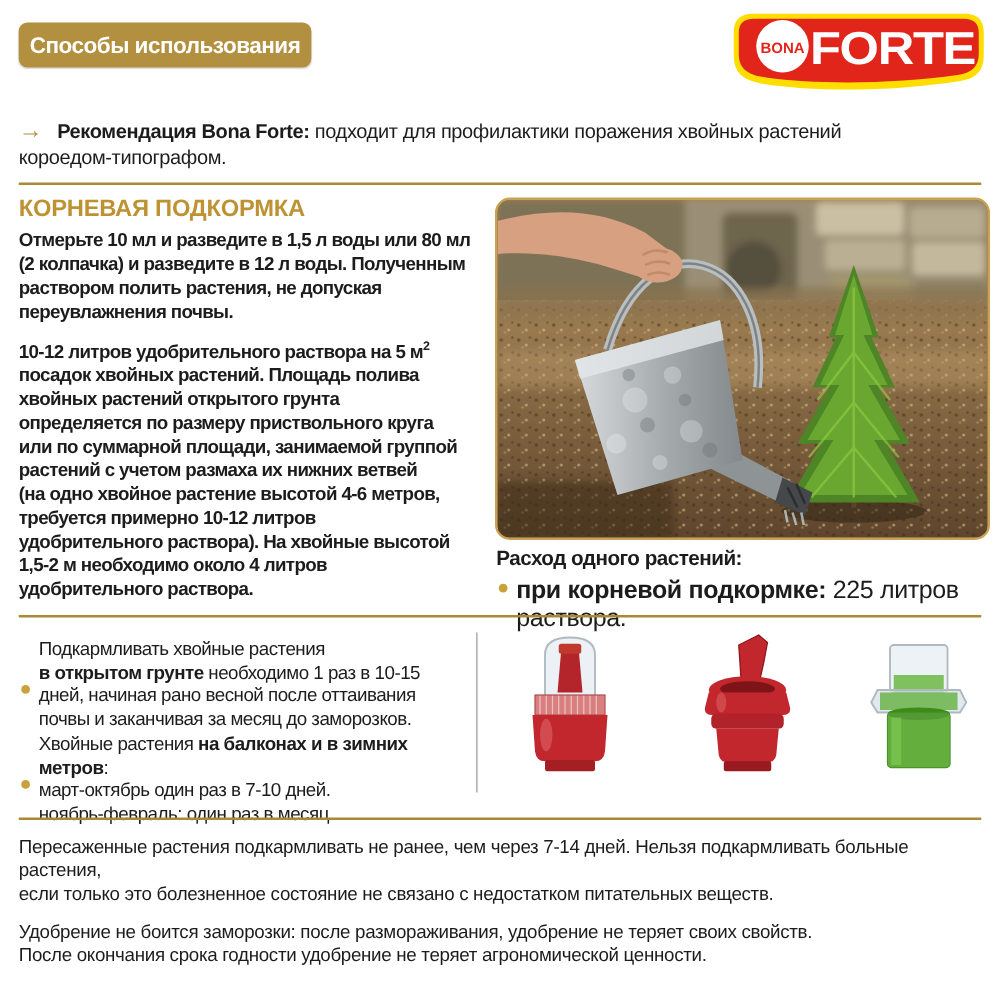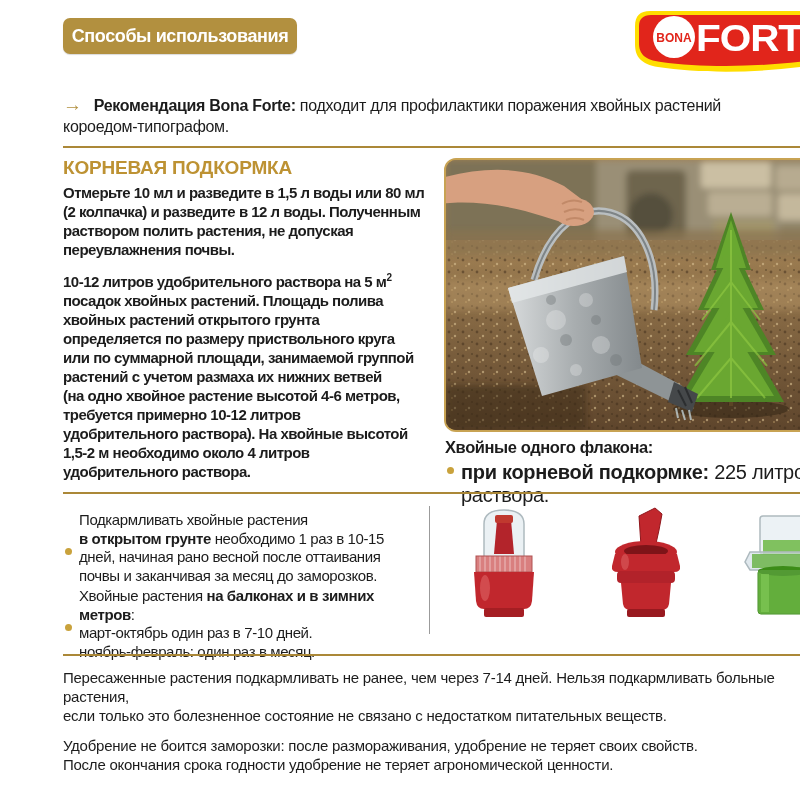--- a/index.html
+++ b/index.html
@@ -1,19 +1,19 @@
 <!DOCTYPE html>
 <html><head>
 <meta charset="utf-8">
 <style>
   * { margin:0; padding:0; box-sizing:border-box; }
   html,body { width:800px; height:800px; background:#ffffff;
     font-family:"Liberation Sans", sans-serif; color:#1c1c1c; }
   .page { position:relative; width:800px; height:800px; overflow:hidden; background:#fff; }
-  .abs { position:absolute;margin-left:48px; }
+  .abs { position:absolute; }
 
   
   .usage-btn { left:15px; top:18px; width:234px; height:36px; background:#b2903f;
     border-radius:7px; display:flex; align-items:center; justify-content:center;
     color:#fff; font-weight:bold; font-size:18px; letter-spacing:-0.4px; cursor:pointer;
     box-shadow:0 1px 1px rgba(0,0,0,.15); border:none; }
   .logo { left:586px; top:10px; width:202px; height:68px; }
 
   
   .rec { left:15px; top:94px; width:772px; font-size:16px; line-height:21px;
@@ -205,21 +205,21 @@
       </g>
       <g stroke="#cfe3ea" stroke-width="2" opacity=".7">
         <path d="M236 250 l3 10"></path>
           <path d="M243 250 l2 10"></path>
           <path d="M230 248 l2 10"></path>
       </g>
     </svg>
   </div>
 
   <div class="abs consume">
-    <div class="c-title">Хвойные одного флакона:</div>
+    <div class="c-title">Расход одного растений:</div>
     <div class="c-row">
       <span class="dot"></span>
       <span><span class="b">при корневой подкормке:</span><span> 225 литров раствора.</span></span>
     </div>
   </div>
 
   <div class="abs goldline" style="top:492px"></div>
 
   <div class="abs sched">
     <div class="s-item">

